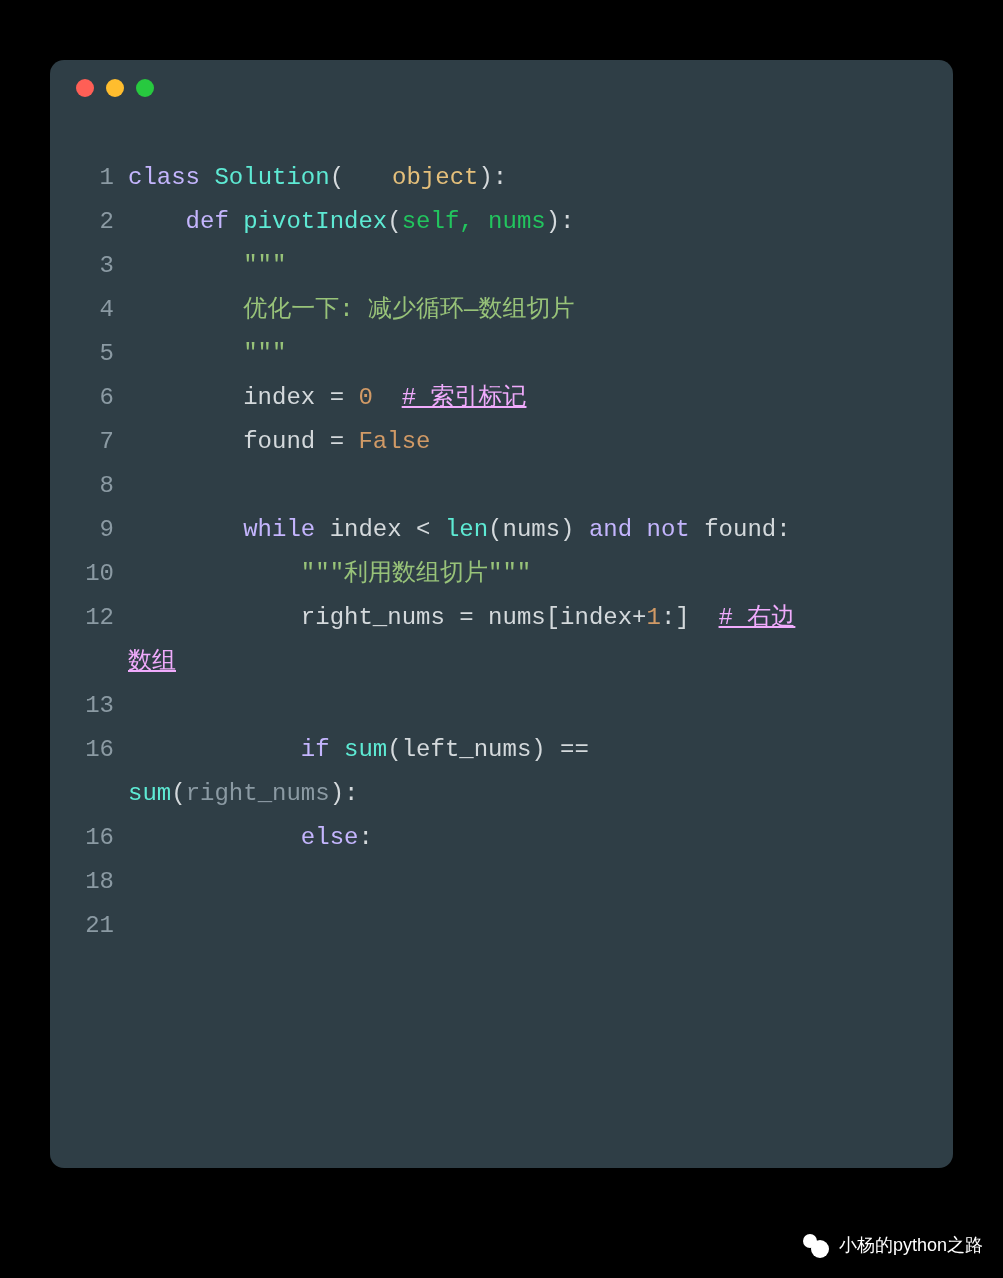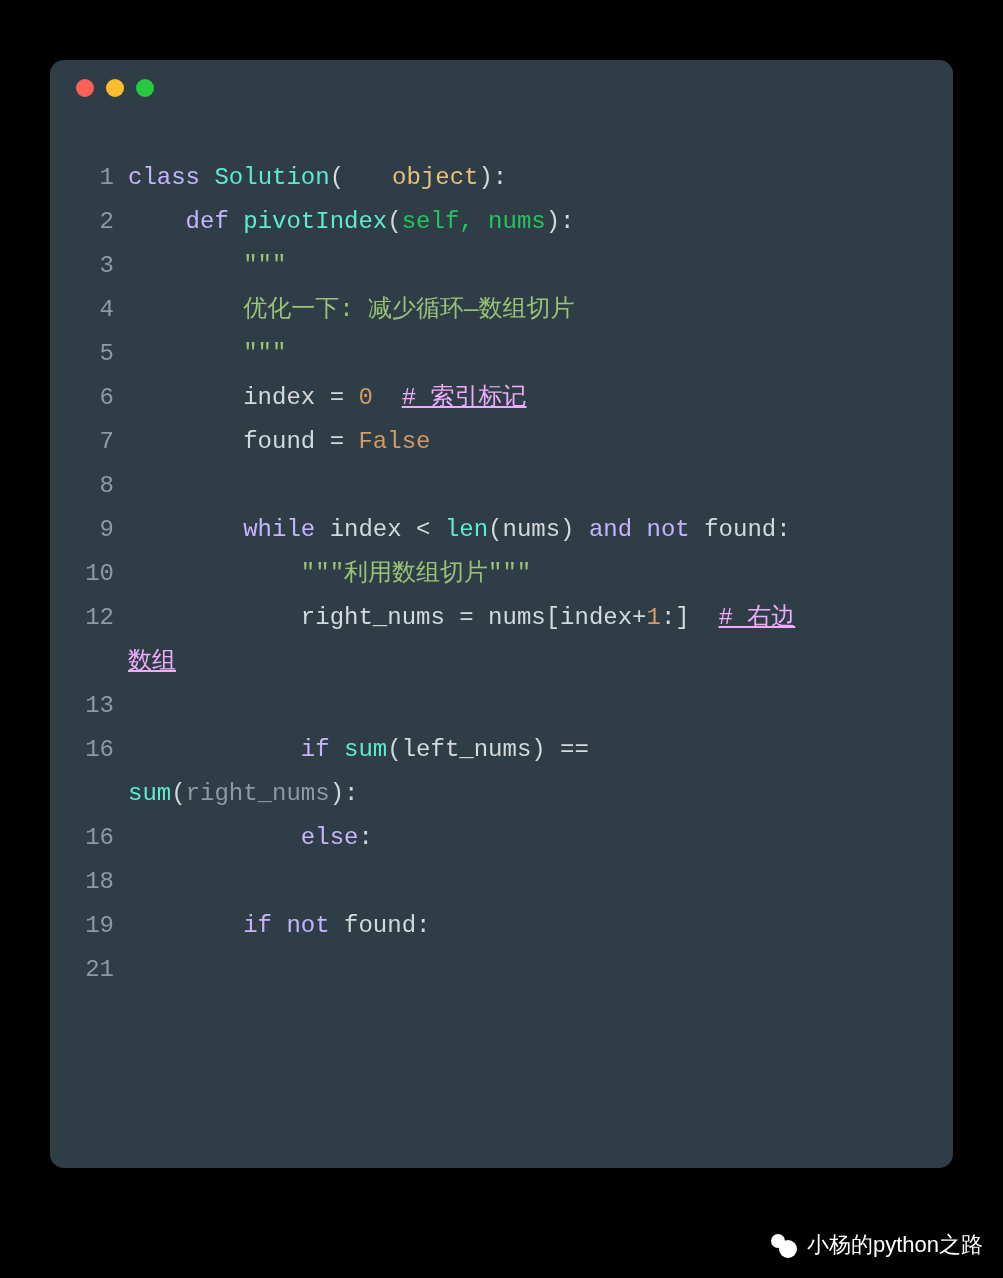--- a/index.html
+++ b/index.html
@@ -82,21 +82,21 @@
 
   .watermark {
     position: absolute;
     right: 20px;
     bottom: 18px;
     display: flex;
     align-items: center;
     gap: 8px;
     color: #fff;
     font-family: -apple-system, "Helvetica Neue", Arial, sans-serif;
-    font-size: 22px;
+    font-size: 18px;
     font-weight: 500;
   }
   .wm-icon {
     width: 30px;
     height: 30px;
     position: relative;
   }
   .wm-icon::before,
   .wm-icon::after {
     content: "";
@@ -127,21 +127,20 @@
       <div class="line"><span class="gutter">8</span><span class="src"></span></div>
       <div class="line"><span class="gutter">9</span><span class="src">        <span class="kw">while</span> index <span class="op">&lt;</span> <span class="fn">len</span><span class="pun">(</span>nums<span class="pun">)</span> <span class="kw">and</span> <span class="kw">not</span> found<span class="pun">:</span></span></div>
       <div class="line"><span class="gutter">10</span><span class="src">            <span class="str">"""利用数组切片"""</span></span></div>
       <div class="line"><span class="gutter">12</span><span class="src">            right_nums <span class="op">=</span> nums<span class="pun">[</span>index<span class="op">+</span><span class="num">1</span><span class="pun">:]</span>  <span class="cmt"># 右边</span></span></div>
       <div class="wrap-indent"><span class="cmt">数组</span></div>
       <div class="line"><span class="gutter">13</span><span class="src"></span></div>
       <div class="line"><span class="gutter">16</span><span class="src">            <span class="kw">if</span> <span class="fn">sum</span><span class="pun">(</span>left_nums<span class="pun">)</span> <span class="op">==</span> </span></div>
       <div class="wrap-indent"><span class="fn">sum</span><span class="pun">(</span>right_nums<span class="pun">):</span></div>
       <div class="line"><span class="gutter">16</span><span class="src">            <span class="kw">else</span><span class="pun">:</span></span></div>
       <div class="line"><span class="gutter">18</span><span class="src"></span></div>
-      <div class="line"><span class="gutter">19</span><span class="src">        <span class="kw">if</span> <span class="kw">not</span> found<span class="pun">:</span></span></div>
       <div class="line"><span class="gutter">21</span><span class="src"></span></div>
     </div>
 </div>
 
 <div class="watermark">
   <span class="wm-icon"></span>
   <span>小杨的python之路</span>
 </div>
 
 </body></html>

